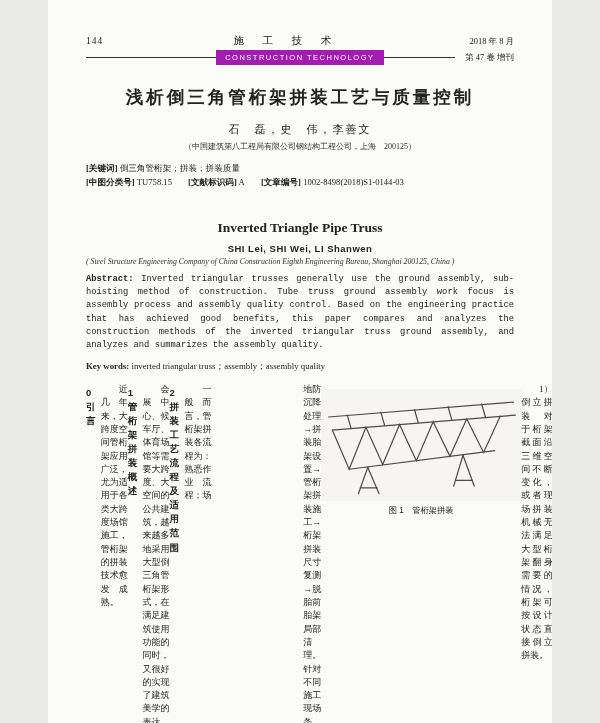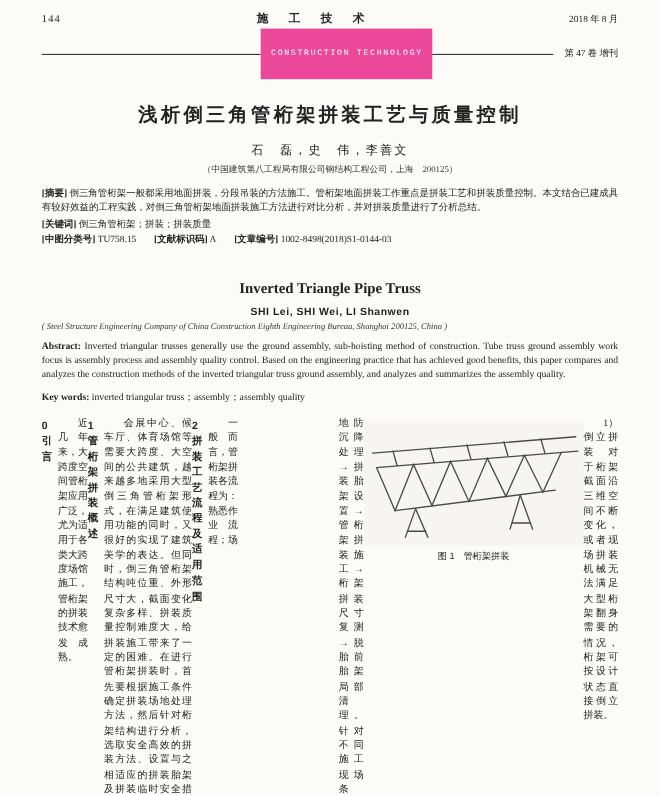--- a/index.html
+++ b/index.html
@@ -1,48 +1,48 @@
 <!DOCTYPE html>
 <html><head>
 <meta charset="utf-8">
 <style>
   html,body{margin:0;padding:0;background:#e9e9e6;}
   .page{
-    position:relative;width:600px;height:723px;box-sizing:border-box;
+    position:relative;width:504px;height:723px;box-sizing:border-box;
     margin:0 auto;background:#fbfbf8;color:#222;
     font-family:"Liberation Serif","DejaVu Serif",serif;
     padding:10px 38px 8px 38px;overflow:hidden;
   }
   
   .hdr-top{display:flex;justify-content:space-between;align-items:baseline;font-size:9px;}
   .pgnum{font-size:9.5px;letter-spacing:1px;}
-  .jcn{font-size:10.5px;letter-spacing:8px;font-weight:bold;}
+  .jcn{font-size:10.5px;letter-spacing:8px;font-weight:normal;margin-top:24px;}
   .jdate{font-size:8.5px;}
   .hdr-bot{display:flex;align-items:center;margin-top:2px;}
   .rule{flex:1;border-top:1px solid #333;height:0;}
   .rule.short{flex:.55;}
-  .jen{background:#ec4899;color:#fff;font-size:7.5px;letter-spacing:1.5px;
-       padding:19px 9px;font-family:Liberation Mono, monospace;white-space:nowrap;}
+  .jen{background:#a21caf;color:#fff;font-size:7.5px;letter-spacing:1.5px;
+       padding:3px 9px;font-family:Liberation Sans, sans-serif;white-space:nowrap;}
   .jvol{font-size:8.5px;margin-left:10px;white-space:nowrap;}
   
   .title-cn{margin:20px 0 0;text-align:center;font-size:17.5px;font-weight:bold;letter-spacing:3px;}
   .authors-cn{margin-top:13px;text-align:center;font-size:11px;letter-spacing:2px;}
   .affil-cn{margin-top:4px;text-align:center;font-size:8px;color:#333;}
   
   .meta{margin-top:10px;font-size:8.6px;line-height:1.55;text-align:justify;}
   .meta p{margin:0 0 1px;}
   .lbl{font-weight:bold;}
   .clc-line .seg{margin-right:14px;white-space:nowrap;}
   
   .eng{margin-top:11px;}
   .etitle{margin:0;text-align:center;font-size:13.5px;font-weight:bold;line-height:1.35;}
   .eauthors{margin-top:6px;text-align:center;font-size:9.5px;font-weight:bold;
             font-family:"Liberation Sans",sans-serif;letter-spacing:.5px;}
   .eaffil{margin-top:3px;font-size:7.8px;font-style:italic;color:#333;}
-  .eabs{margin-top:7px;font-size:8.8px;line-height:1.5;text-align:justify;}
+  .eabs{margin-top:7px;font-size:8.8px;line-height:1.5;text-align:justify;font-family:Liberation Mono, monospace;}
   .ekw{margin-top:2px;font-size:8.8px;}
   
   .columns{display:flex;gap:16px;margin-top:10px;flex:1;}
   .col{width:254px;font-size:9px;line-height:1.48;text-align:justify;display:flex;flex-direction:row;}
   .col p{margin:0;text-indent:2em;}
   .col p.noind{text-indent:0;}
   .sech{font-weight:bold;font-size:9.5px;margin:3px 0 2px;font-family:"Liberation Sans",sans-serif;}
   
   .figwrap{margin:6px auto 2px;width:200px;text-align:center;}
   .figwrap svg{display:block;background:#f6f5f1;width:200px;height:112px;}
@@ -68,21 +68,20 @@
       <span class="rule short"></span>
       <span class="jvol">第 47 卷  增刊</span>
     </div>
   </header>
 
   <h1 class="title-cn">浅析倒三角管桁架拼装工艺与质量控制</h1>
   <div class="authors-cn">石　磊，史　伟，李善文</div>
   <div class="affil-cn">（中国建筑第八工程局有限公司钢结构工程公司，上海　200125）</div>
 
   <section class="meta">
-    <p><span class="lbl">[摘要]</span> <span>倒三角管桁架一般都采用地面拼装，分段吊装的方法施工。管桁架地面拼装工作重点是拼装工艺和拼装质量控制。本文结合已建成具有较好效益的工程实践，对倒三角管桁架地面拼装施工方法进行对比分析，并对拼装质量进行了分析总结。</span></p>
     <p><span class="lbl">[关键词]</span> <span>倒三角管桁架；拼装；拼装质量</span></p>
     <p class="clc-line">
       <span class="seg"><span class="lbl">[中图分类号]</span> <span>TU758.15</span></span>
       <span class="seg"><span class="lbl">[文献标识码]</span> <span>A</span></span>
       <span class="seg"><span class="lbl">[文章编号]</span> <span>1002-8498(2018)S1-0144-03</span></span>
     </p>
   </section>
 
   <section class="eng">
     <h2 class="etitle">

